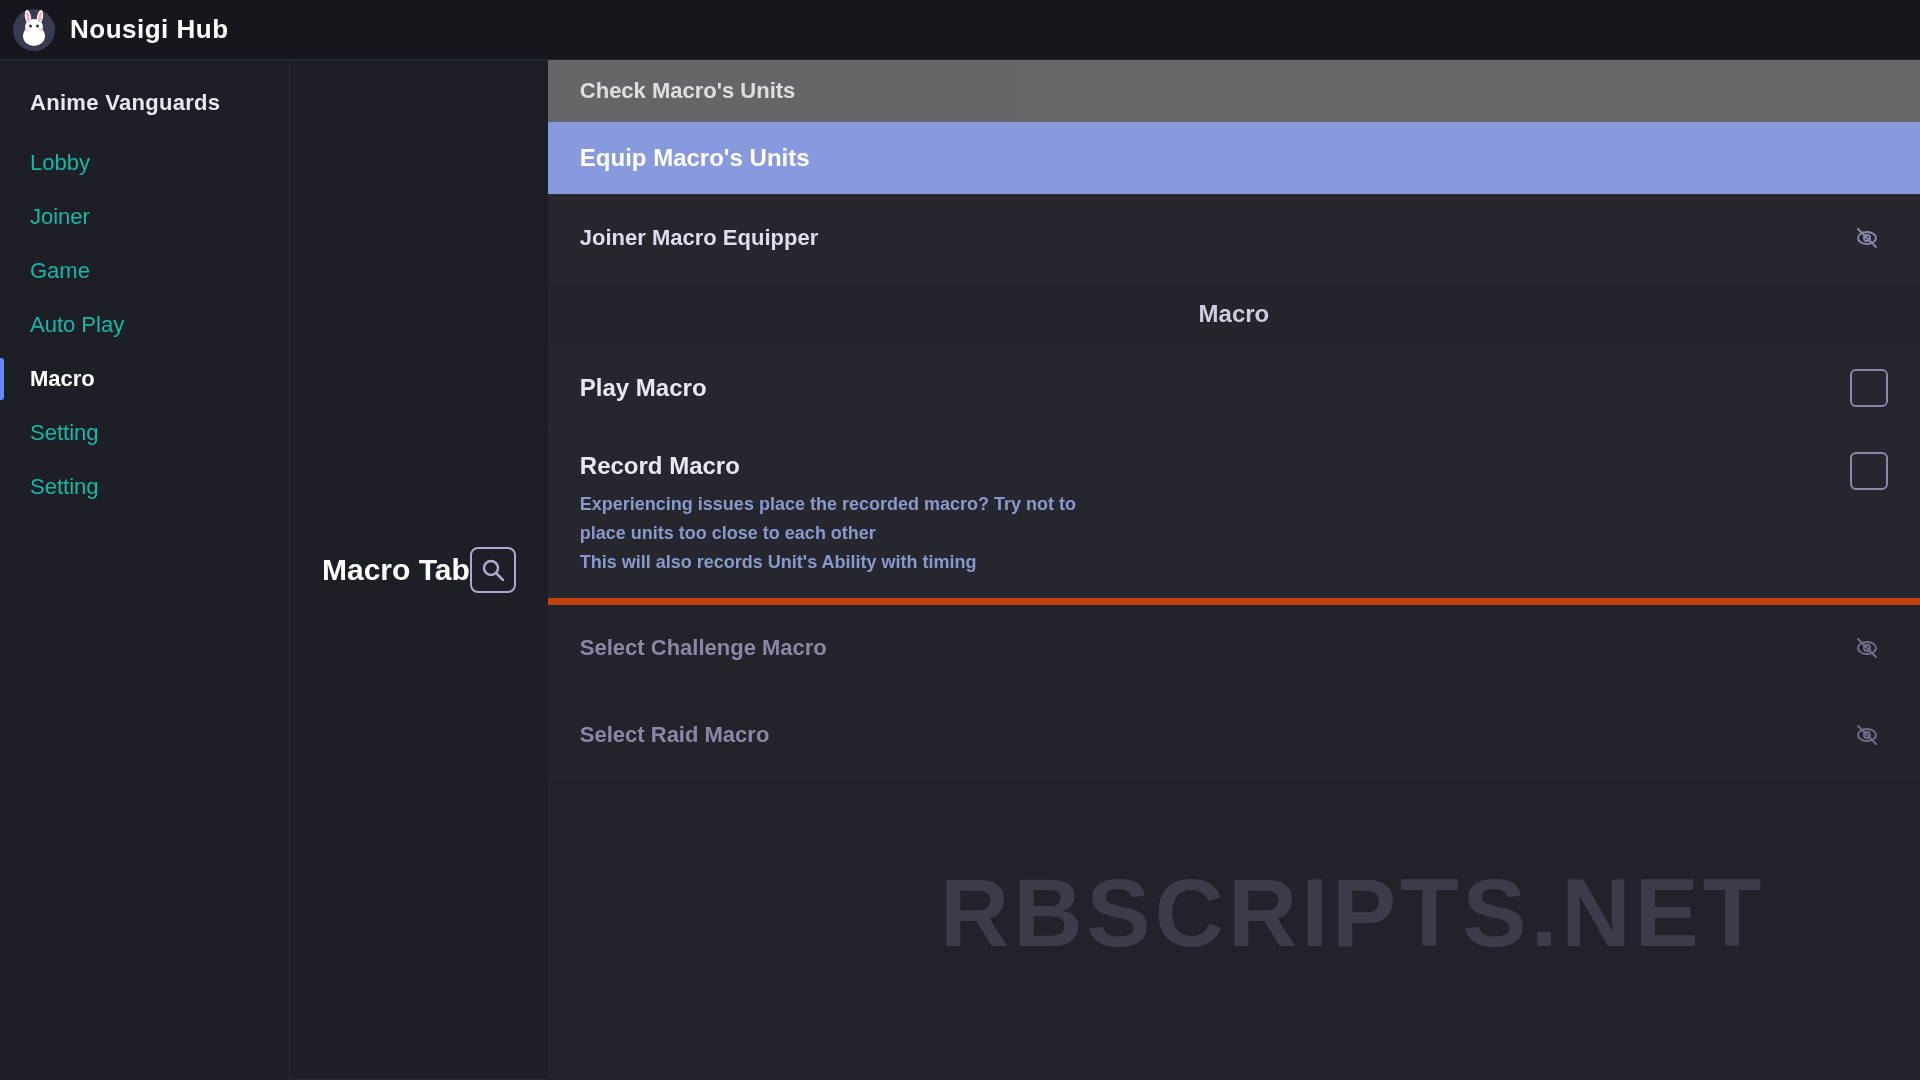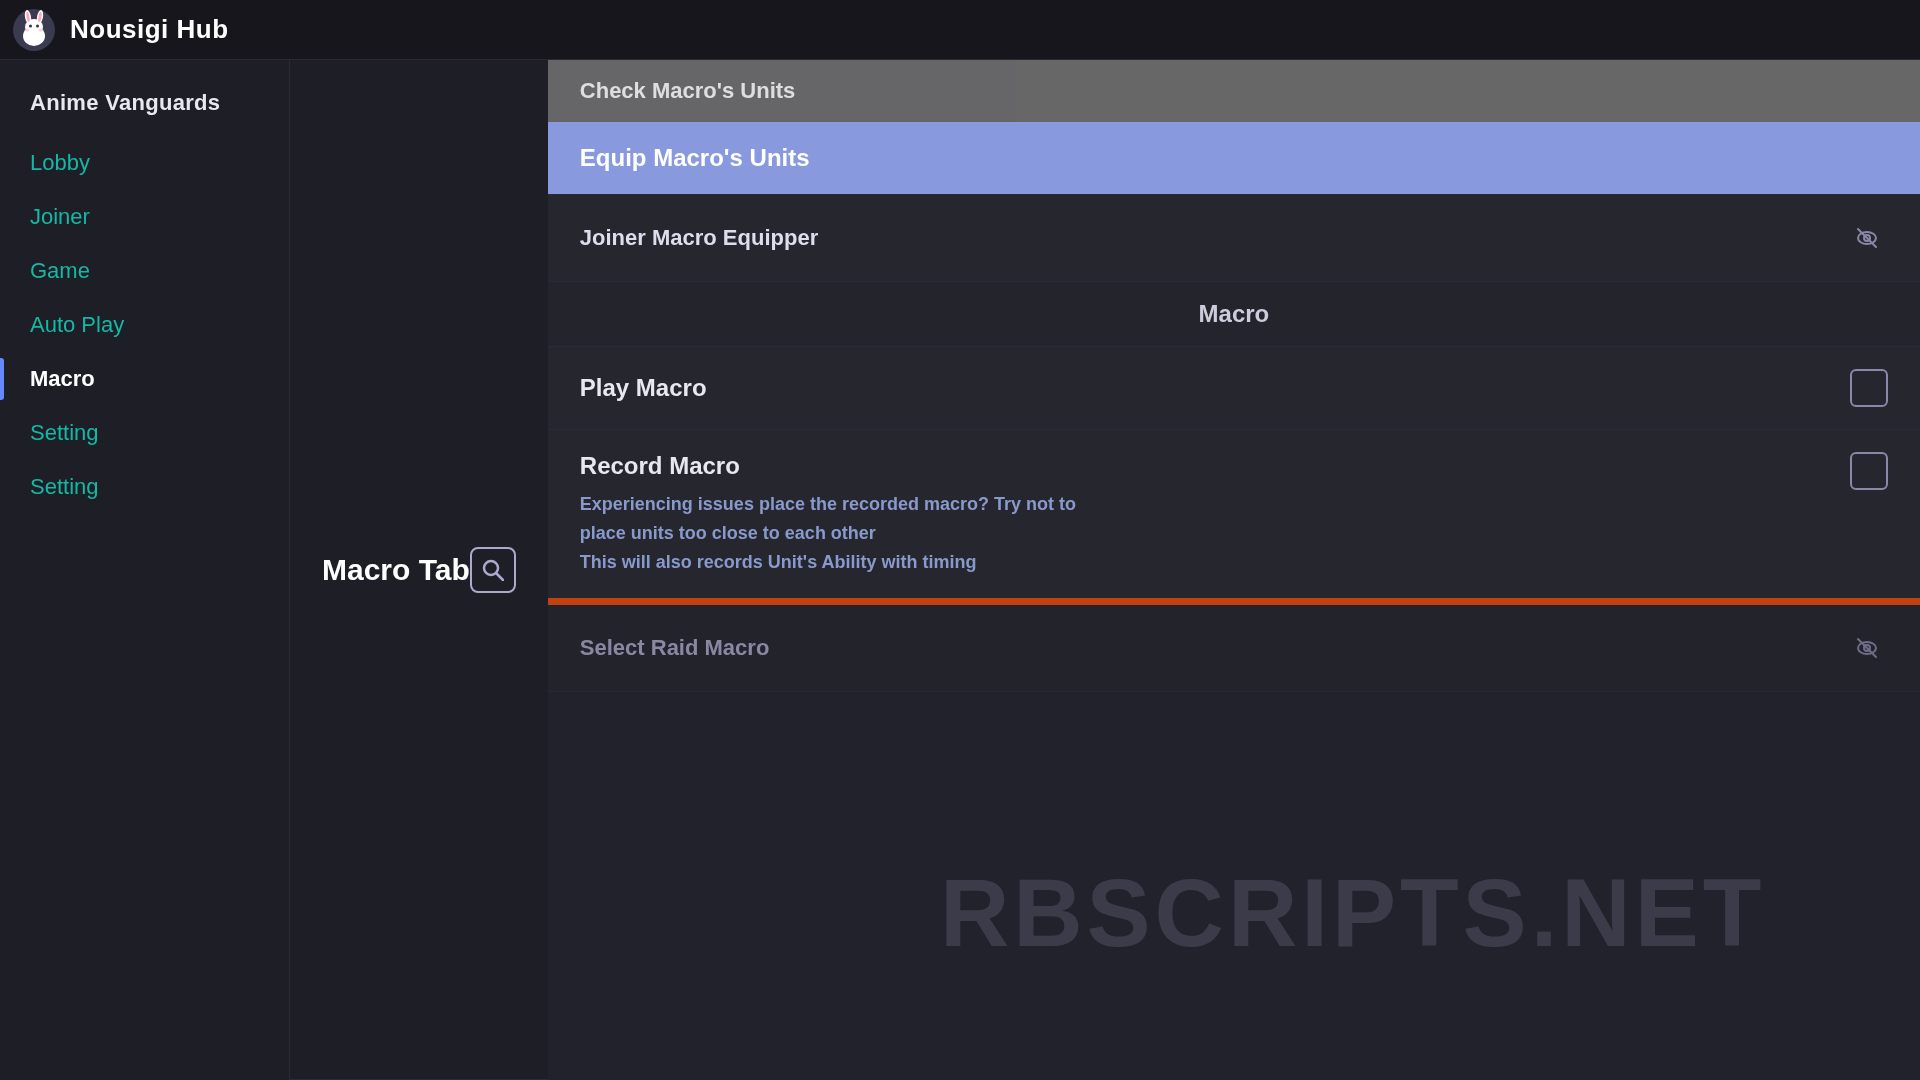--- a/index.html
+++ b/index.html
@@ -396,20 +396,30 @@
             <span>Experiencing issues place the recorded macro? Try not to</span><br>
             <span>place units too close to each other</span><br>
             <span>This will also records Unit's Ability with timing</span>
           </div>
         </div>
         <div class="checkbox"></div>
       </div>
 
       <div class="watermark">RBSCRIPTS.NET</div>
 
+      <div class="bottom-row">
+        <span class="bottom-row-label">Select Challenge Macro</span>
+        <div class="icon-btn">
+          <svg width="26" height="26" viewBox="0 0 26 26" fill="none">
+            <ellipse cx="13" cy="13" rx="9" ry="6" stroke="#8888aa" stroke-width="2"></ellipse>
+            <circle cx="13" cy="13" r="3" stroke="#8888aa" stroke-width="2"></circle>
+            <line x1="4" y1="4" x2="22" y2="22" stroke="#8888aa" stroke-width="2" stroke-linecap="round"></line>
+          </svg>
+        </div>
+      </div>
 
       <div class="bottom-row">
         <span class="bottom-row-label">Select Raid Macro</span>
         <div class="icon-btn">
           <svg width="26" height="26" viewBox="0 0 26 26" fill="none">
             <ellipse cx="13" cy="13" rx="9" ry="6" stroke="#8888aa" stroke-width="2"></ellipse>
             <circle cx="13" cy="13" r="3" stroke="#8888aa" stroke-width="2"></circle>
             <line x1="4" y1="4" x2="22" y2="22" stroke="#8888aa" stroke-width="2" stroke-linecap="round"></line>
           </svg>
         </div>

